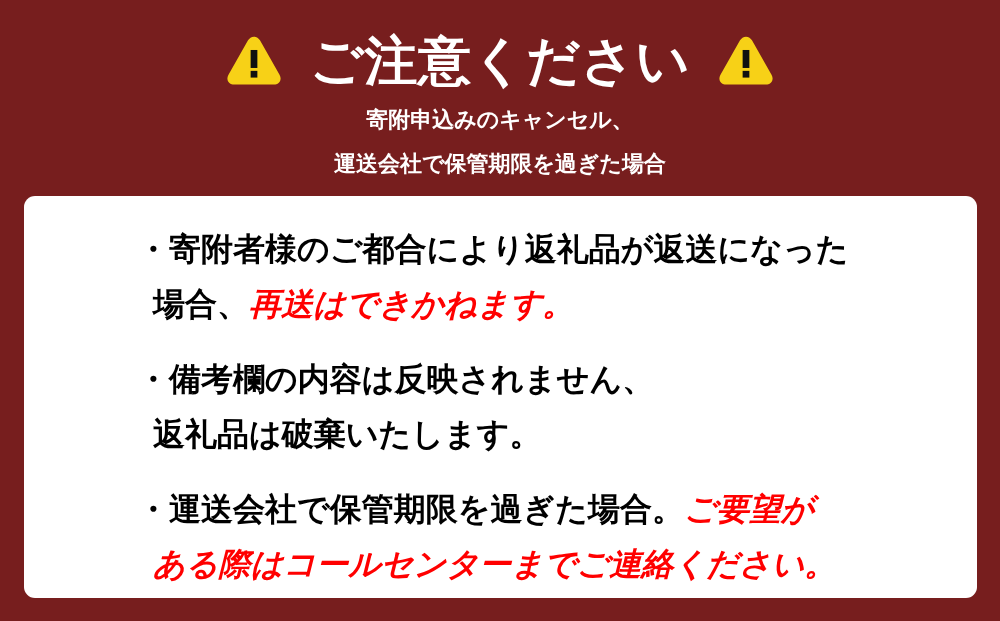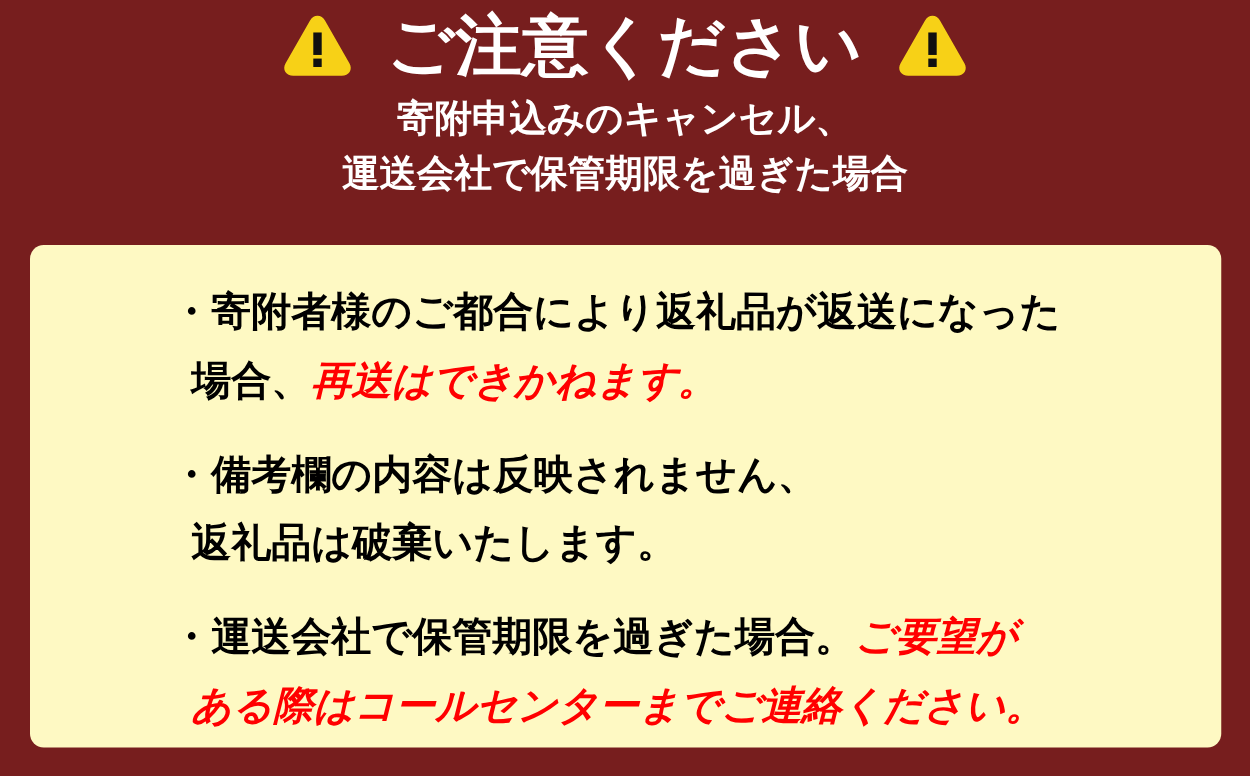--- a/index.html
+++ b/index.html
@@ -28,21 +28,21 @@
     display: flex;
     flex-direction: column;
     align-items: center;
     justify-content: flex-start;
   }
   .headline {
     display: flex;
     align-items: center;
     justify-content: space-between;
     gap: 27px;
-    margin-top: 4px;
+    margin-top: 28px;
     height: 66px;
   }
   .headline-text {
     color: #ffffff;
     font-size: 53px;
     font-weight: bold;
     line-height: 60px;
     letter-spacing: 0.5px;
     white-space: nowrap;
   }
@@ -50,35 +50,35 @@
     width: 58px;
     height: 58px;
     flex: 0 0 auto;
     display: block;
   }
 
   .subtitle {
     margin-top: 4px;
     text-align: center;
     color: #ffffff;
-    font-size: 30px;
+    font-size: 22px;
     font-weight: bold;
     line-height: 44px;
     white-space: nowrap;
   }
   .subtitle-line { display: block; }
 
   
   .card {
     position: absolute;
     left: 24px;
     top: 196px;
     width: 953px;
     height: 402px;
-    background: #fef9c3;
+    background: #ffffff;
     border-radius: 11px;
     box-sizing: border-box;
     padding: 26px 30px 0 113px;
   }
 
   .note {
     color: #000000;
     font-size: 32px;
     font-weight: bold;
     line-height: 55px;

